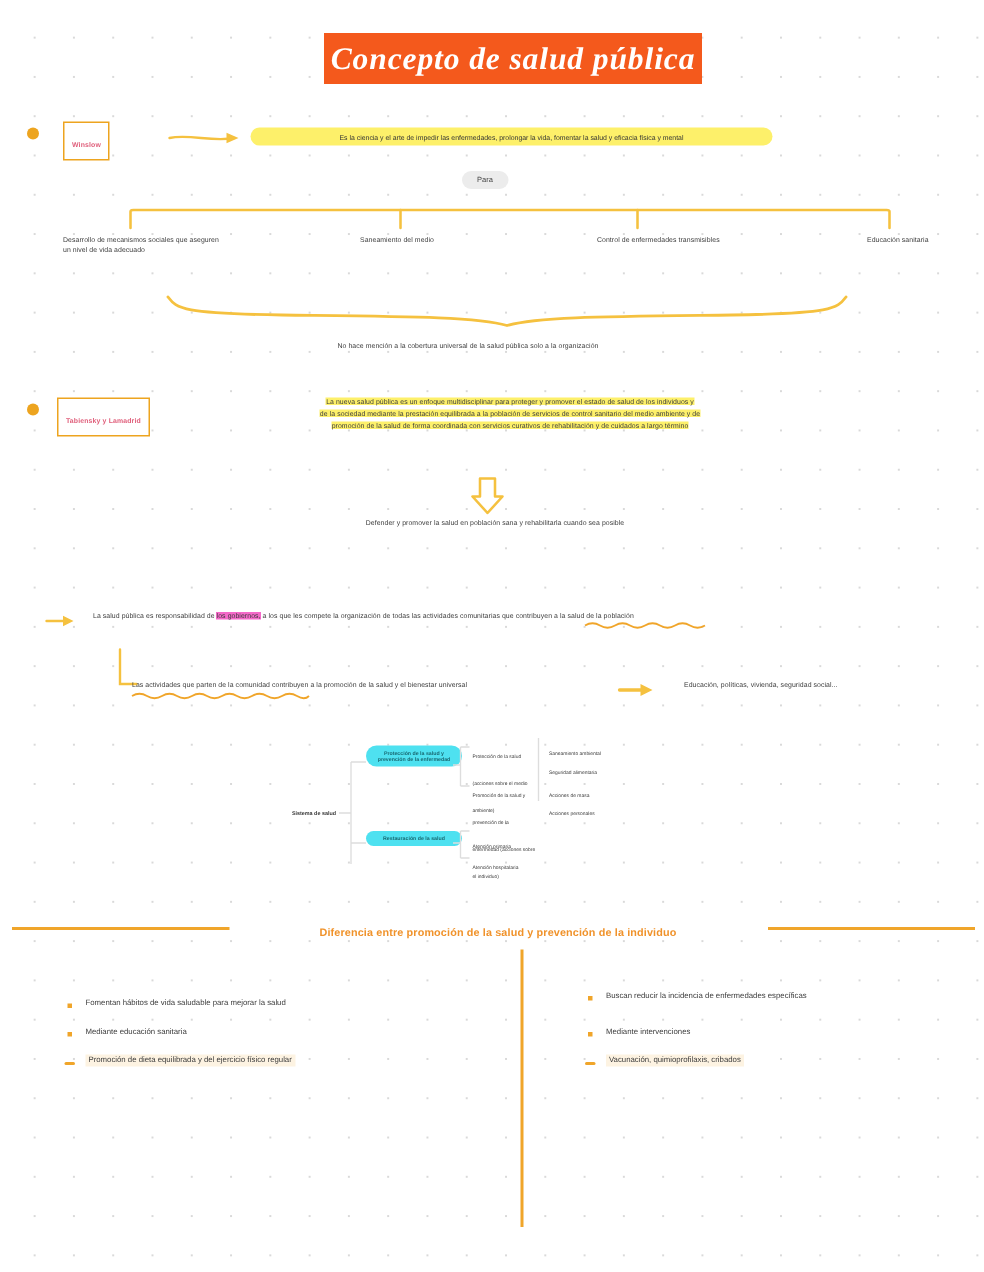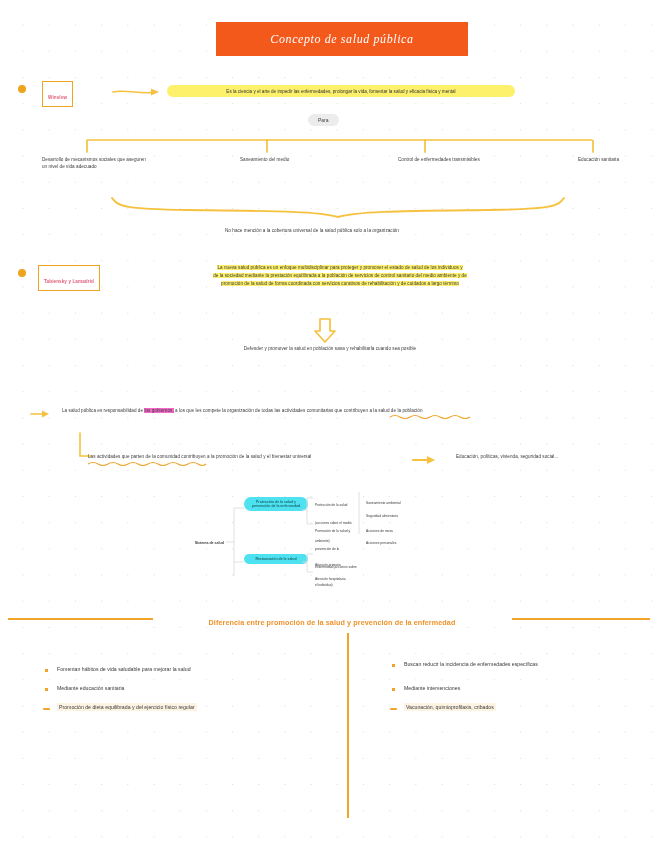--- a/index.html
+++ b/index.html
@@ -20,22 +20,22 @@
   .abs{position:absolute;}
 
   
   #title{
     left:216px;top:22px;width:252px;height:34px;
     background:#f4591c;
     display:flex;align-items:center;justify-content:center;
   }
   #title span{
     font-family:"Liberation Serif", serif;
-    font-style:italic;font-weight:normal;
-    font-size:12px;color:#ffffff;letter-spacing:.6px;
+    font-style:italic;font-weight:bold;
+    font-size:21px;color:#ffffff;letter-spacing:.6px;
   }
 
   
   .t{font-size:4.6px;line-height:1.55;color:#3b3b3b;letter-spacing:.05px;}
   .t6{font-size:5.2px;line-height:1.6;color:#3b3b3b;}
   .hl-y{background:#fdf06a;}
   .hl-p{background:#f469c8;}
 
   
   .dot-o{width:8px;height:8px;border-radius:50%;background:#eda41f;}
@@ -246,21 +246,21 @@
   <div class="abs" style="left:184px;top:32px;width:50px;">
     <span style="font-size:3.3px;color:#3b3b3b;">Acciones de masa</span>
   </div>
   <div class="abs" style="left:184px;top:44px;width:50px;">
     <span style="font-size:3.3px;color:#3b3b3b;">Acciones personales</span>
   </div>
 </div>
 
 <div class="abs rule-o" style="left:8px;top:618px;width:145px;"></div>
 <div class="abs" id="sec-head" style="left:158px;top:611px;width:348px;text-align:center;">
-  <span>Diferencia entre promoción de la salud y prevención de la enfermedad</span>
+  <span>Diferencia entre promoción de la salud y prevención de la individuo</span>
 </div>
 <div class="abs rule-o" style="left:512px;top:618px;width:138px;"></div>
 
 <div class="abs vrule-o" style="left:347px;top:633px;height:185px;"></div>
 
 <div class="abs sq-o" style="left:45px;top:669px;"></div>
 <div class="abs t6" style="left:57px;top:665px;width:230px;">Fomentan hábitos de vida saludable para mejorar la salud</div>
 
 <div class="abs sq-o" style="left:45px;top:688px;"></div>
 <div class="abs t6" style="left:57px;top:684px;width:230px;">Mediante educación sanitaria</div>

